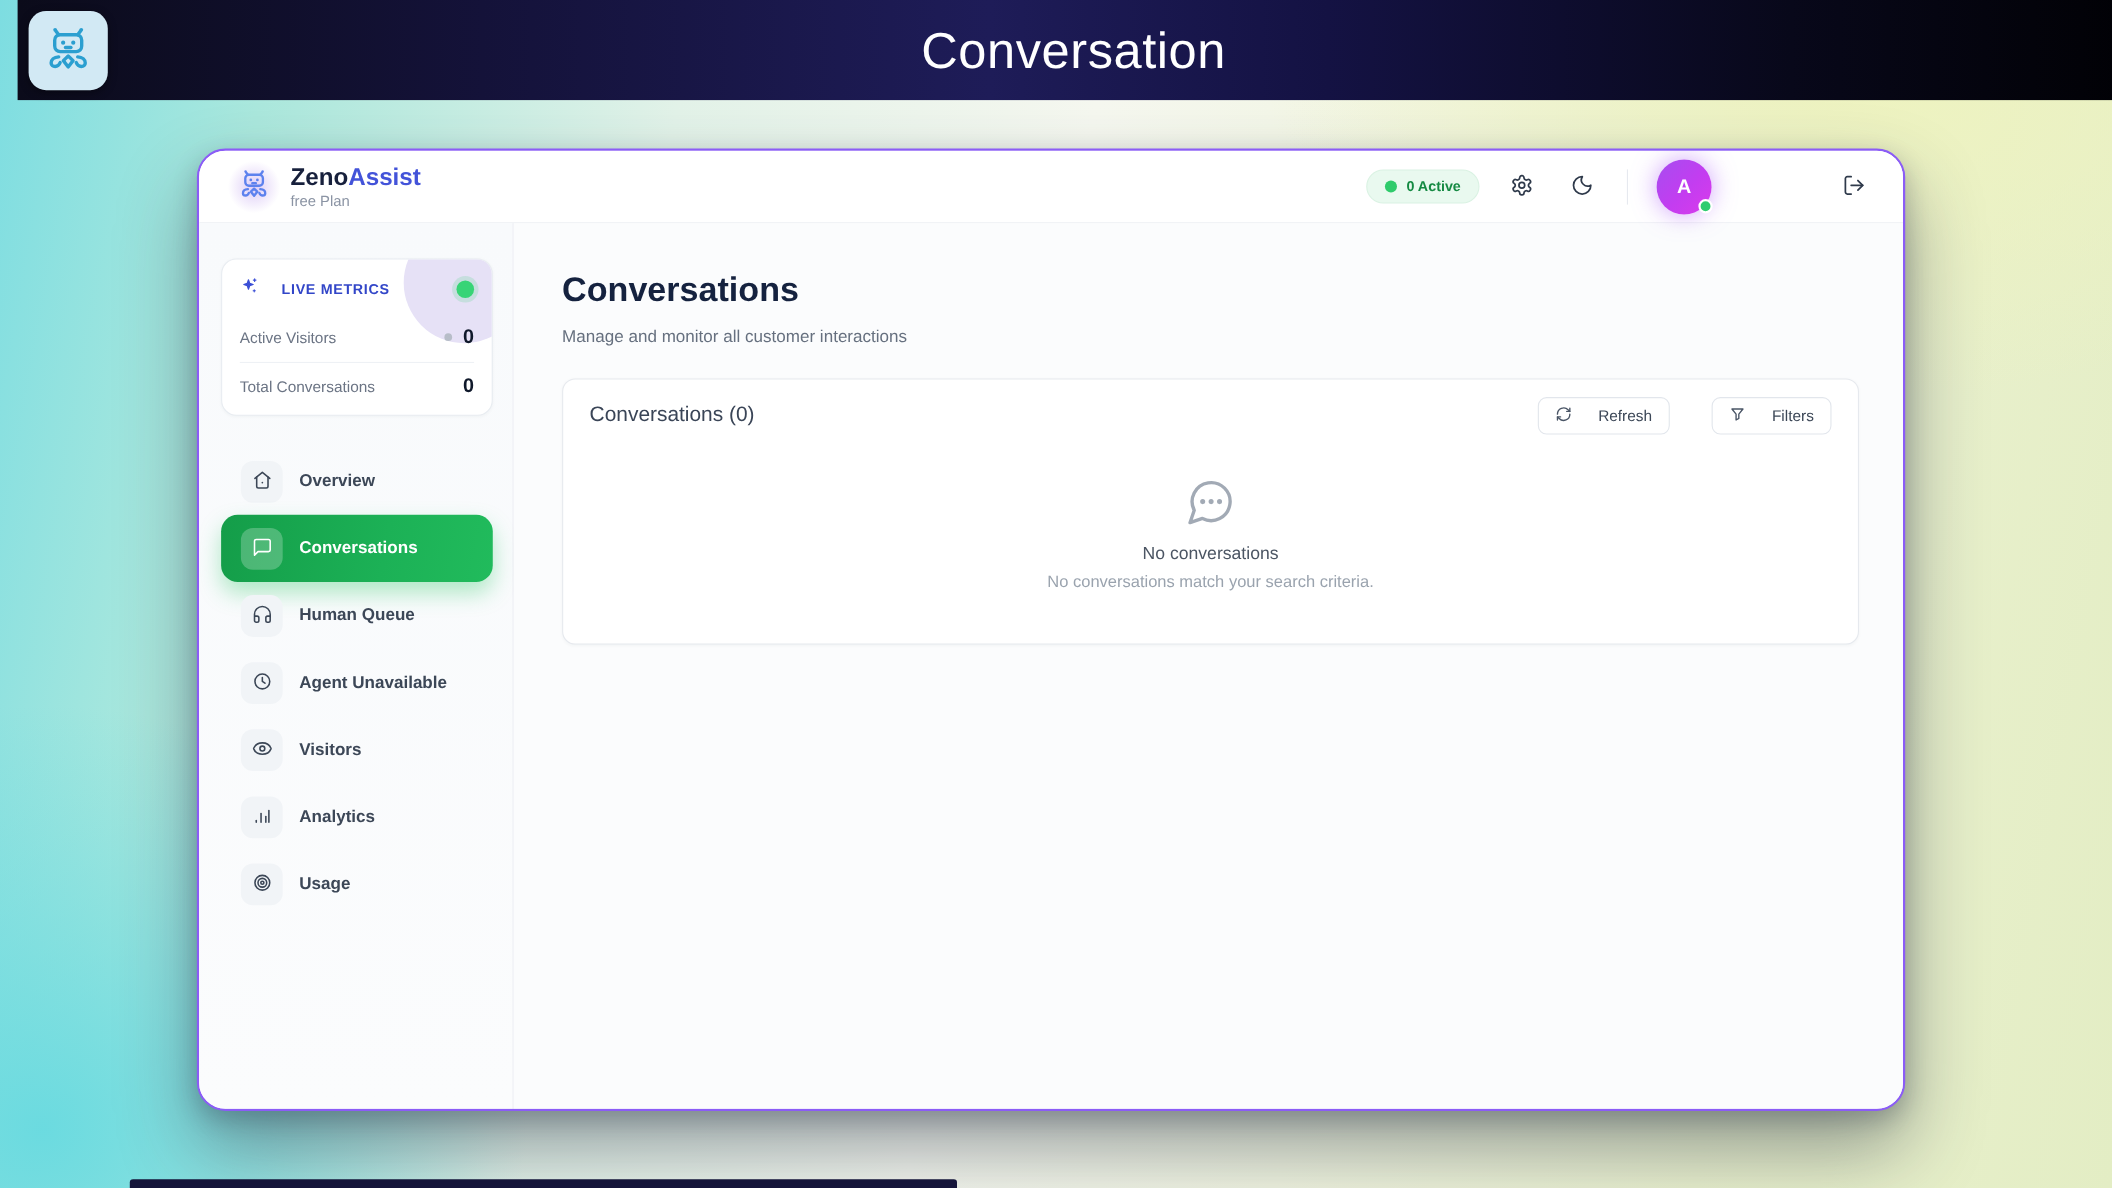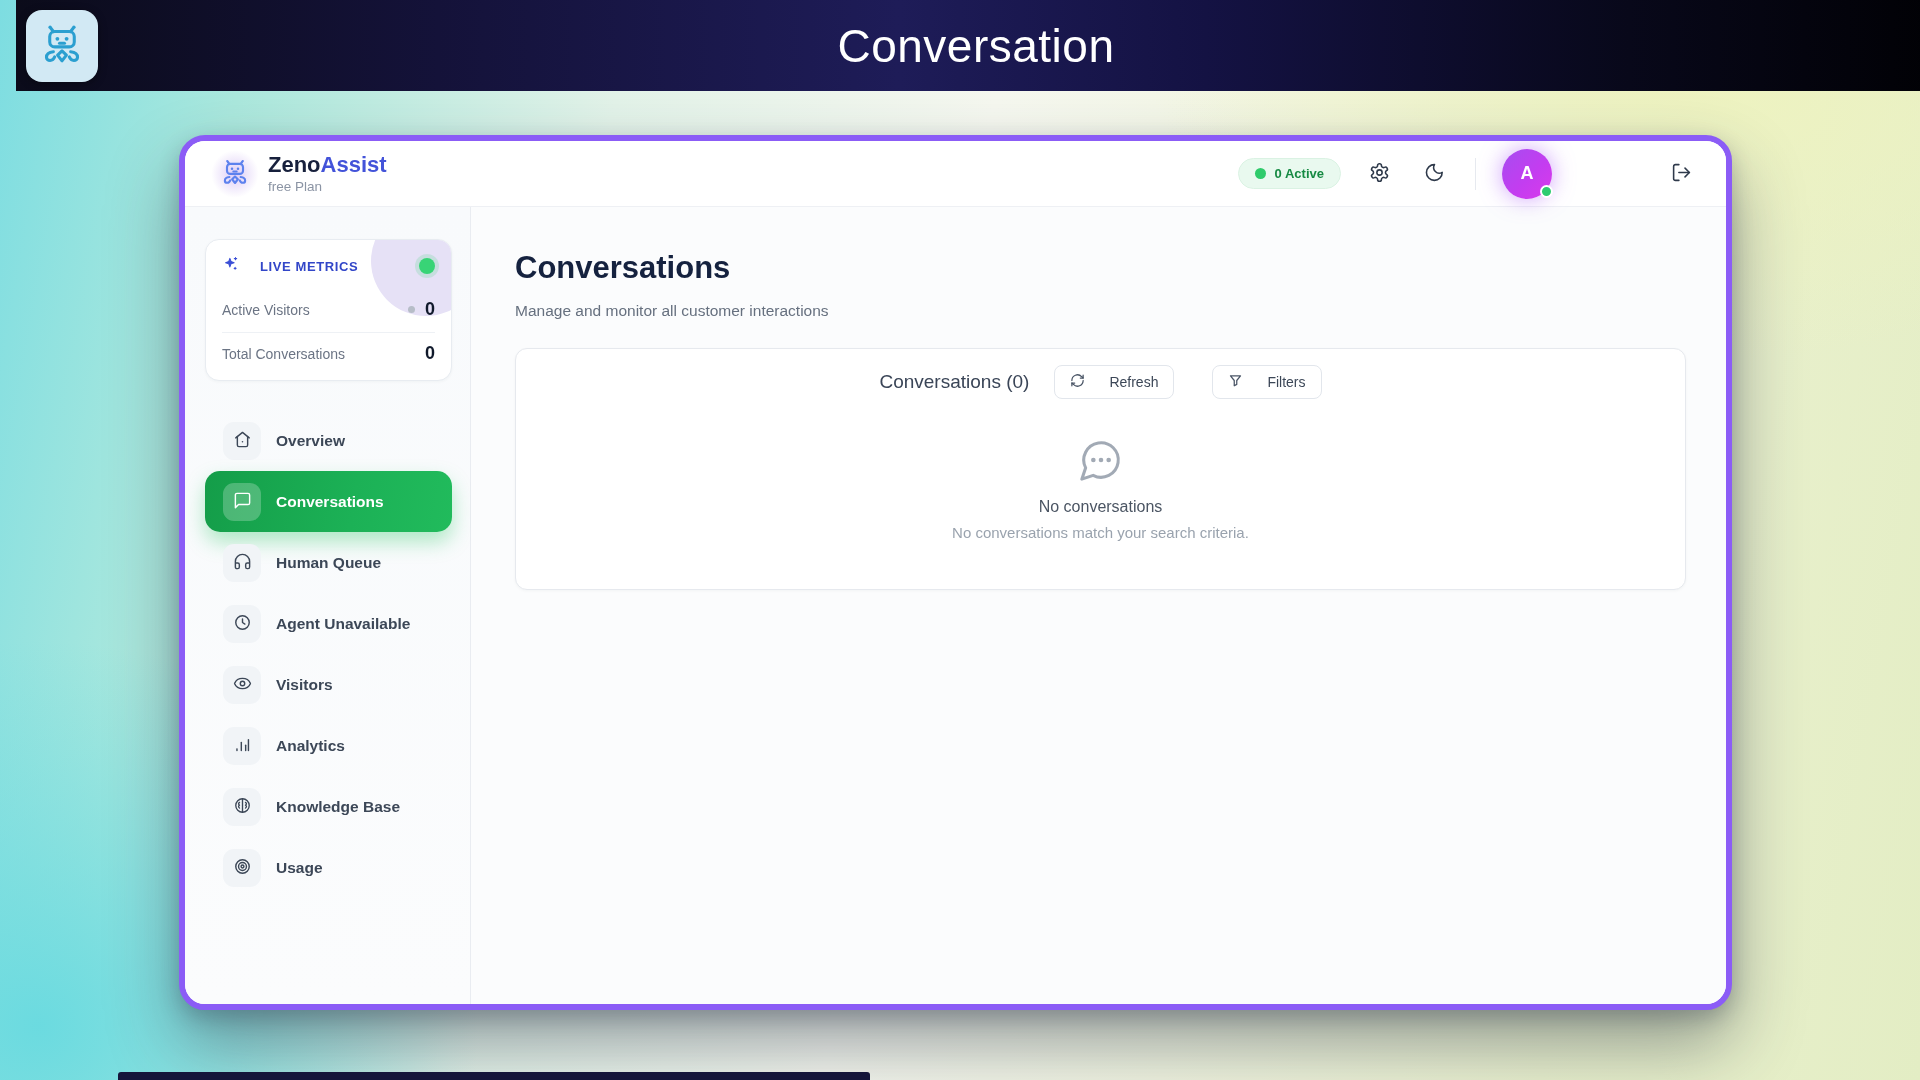--- a/index.html
+++ b/index.html
@@ -22,21 +22,21 @@
   .logo-tile {
     position:absolute; left:10px; top:10px; width:72px; height:72px; border-radius:16px;
     background:#d2e9f4; display:flex; align-items:center; justify-content:center;
     box-shadow:0 2px 8px rgba(0,0,0,.35);
   }
   .logo-tile svg { width:46px; height:46px; color:#2b9fd0; }
 
   
   .window {
     position:absolute; left:179px; top:135px; width:1553px; height:875px;
-    background:#fdfdfe; border:6px solid #8b5cf6; border-radius:26px;
+    background:#fdfdfe; border:2px solid #8b5cf6; border-radius:26px;
     box-shadow:0 35px 70px rgba(40,52,68,.45), 0 8px 20px rgba(40,52,68,.25);
     overflow:hidden; display:flex; flex-direction:column;
   }
 
   
   .topbar { height:66px; flex:0 0 66px; display:flex; align-items:center; justify-content:space-between; padding:0 28px 0 30px; background:#fff; border-bottom:1px solid #eef0f4; }
   .brand { display:flex; align-items:center; gap:13px; }
   .brand-logo { position:relative; width:40px; height:40px; display:flex; align-items:center; justify-content:center; }
   .brand-logo .glow { position:absolute; inset:-4px; border-radius:50%; background:radial-gradient(circle,#ddccf6 0%,rgba(221,204,246,0) 70%); }
   .brand-logo svg { position:relative; width:30px; height:30px; color:#5d82ee; }
@@ -94,21 +94,21 @@
   }
   .nav-item.active .nav-icon-box { background:rgba(255,255,255,.24); }
   .nav-item.active .nav-icon-box svg { color:#fff; }
   .nav-item.active .nav-label { color:#fff; font-weight:700; }
 
   
   .main { flex:1; background:#fbfcfd; padding:43px 40px 0 44px; }
   .main h2 { font-size:31px; font-weight:700; color:#15223f; }
   .main .subtitle { font-size:15.5px; color:#66707f; margin-top:16px; }
   .conv-card { margin-top:28px; background:#fff; border:1px solid #e6e9ee; border-radius:12px; height:242px; display:flex; flex-direction:column; box-shadow:0 1px 3px rgba(30,40,60,.04); }
-  .conv-card-head { height:66px; flex:0 0 66px; display:flex; align-items:center; justify-content:center; padding:0 24px; }
+  .conv-card-head { height:66px; flex:0 0 66px; display:flex; align-items:center; justify-content:space-between; padding:0 24px; }
   .conv-card-title { font-size:19px; font-weight:500; color:#3a4557; }
   .card-actions { display:flex; gap:13px; }
   .ghost-btn { display:flex; align-items:center; gap:24px; height:34px; padding:0 15px; background:#fff; border:1px solid #e2e6ec; border-radius:8px; font-size:14px; color:#3c4757; cursor:pointer; font-family:inherit;margin-left:25px; }
   .ghost-btn svg { width:15px; height:15px; color:#4a5566; }
   .empty-state { flex:1; display:flex; flex-direction:column; align-items:center; justify-content:center; padding-bottom:26px; }
   .empty-state svg { width:46px; height:46px; color:#a2aab5; }
   .empty-title { margin-top:11px; font-size:16px; color:#4b5563; }
   .empty-sub { margin-top:8px; font-size:15px; color:#9aa3ae; }
 
   .bottom-strip { position:absolute; left:118px; bottom:0; width:752px; height:8px; background:#15153a; border-radius:3px 3px 0 0; }
@@ -301,33 +301,20 @@
               <path d="M5 19.5v-2"></path>
                   <path d="M10.5 19.5v-10"></path>
                   <path d="M16 19.5V13"></path>
                   <path d="M19.5 19.5V6"></path>
             </svg>
           </span>
             </span>
           <span class="nav-label">Analytics</span>
         </button>
 
-        <button class="nav-item">
-          <span class="nav-icon-box">
-              <span>
-            <svg viewBox="0 0 24 24" fill="none" stroke="currentColor" stroke-width="1.7" stroke-linecap="round" stroke-linejoin="round">
-              <circle cx="12" cy="12" r="8.5"></circle>
-                  <path d="M12 3.5v17"></path>
-              <path d="M8.2 8c-1.6 1-1.6 2.6 0 3.6-1.6 1-1.6 2.6 0 3.6"></path>
-              <path d="M15.8 8c1.6 1 1.6 2.6 0 3.6 1.6 1 1.6 2.6 0 3.6"></path>
-            </svg>
-          </span>
-            </span>
-          <span class="nav-label">Knowledge Base</span>
-        </button>
 
         <button class="nav-item">
           <span class="nav-icon-box">
               <span>
             <svg viewBox="0 0 24 24" fill="none" stroke="currentColor" stroke-width="1.8" stroke-linecap="round" stroke-linejoin="round">
               <circle cx="12" cy="12" r="8.5"></circle>
                   <circle cx="12" cy="12" r="5"></circle>
                   <circle cx="12" cy="12" r="1.8"></circle>
             </svg>
           </span>

